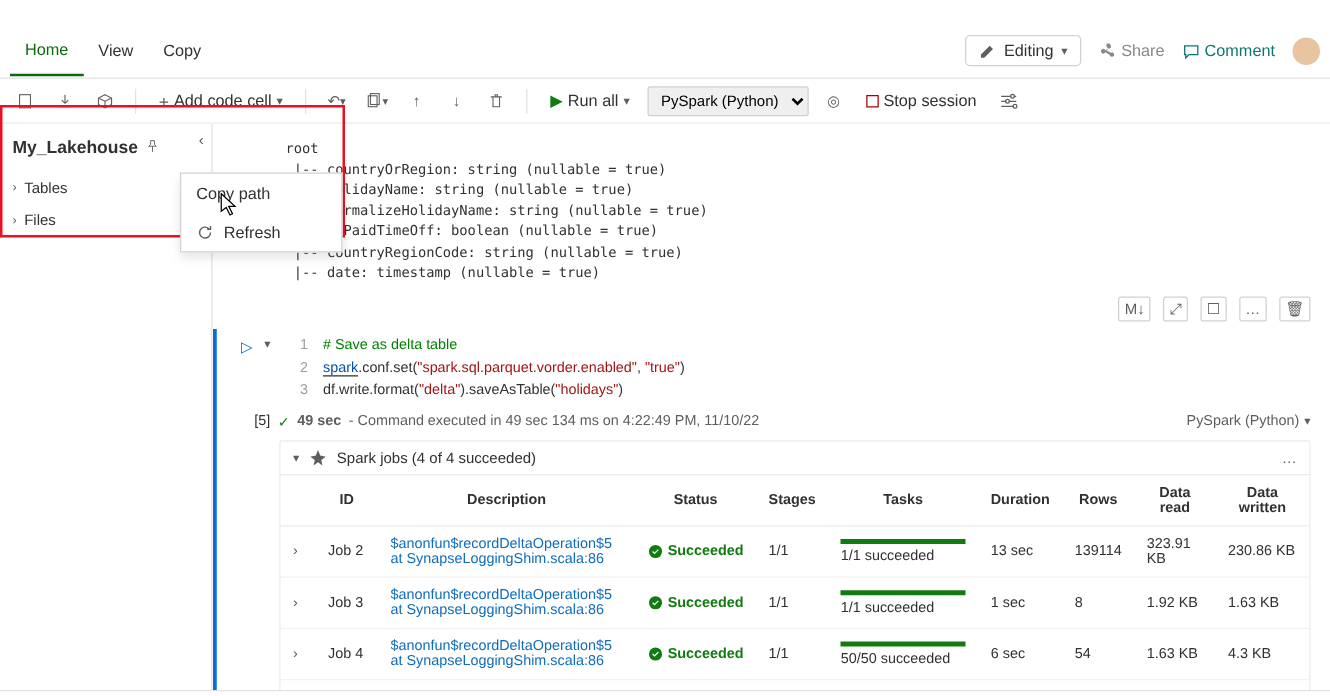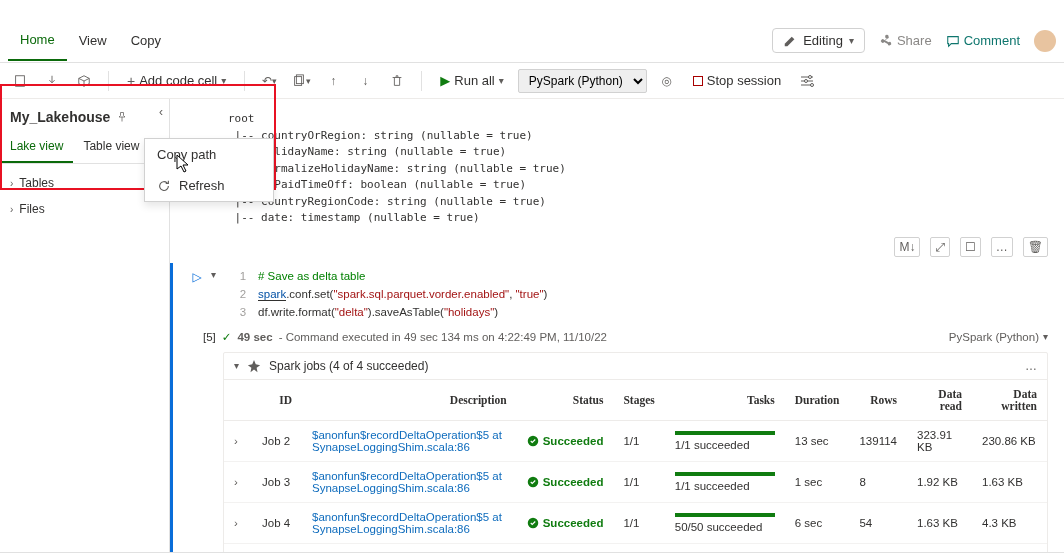--- a/index.html
+++ b/index.html
@@ -61,21 +61,21 @@
 
 .exec-status { display: flex; align-items: center; gap: 6px; padding: 4px 0 4px 30px; font-size: 11.5px; color: #605e5c; }
 .exec-status .num { color: #323130; }
 .exec-status .check { color: #107c10; }
 .exec-status .right-lang { margin-left: auto; display: flex; align-items: center; gap: 4px; }
 
 .spark-jobs { margin-left: 50px; border: 1px solid #edebe9; border-radius: 2px; margin-top: 4px; }
 .spark-head { display: flex; align-items: center; gap: 8px; padding: 6px 10px; border-bottom: 1px solid #edebe9; font-size: 12px; }
 .spark-head .dots { margin-left: auto; color: #605e5c; cursor: pointer; }
 .spark-table { width: 100%; border-collapse: collapse; font-size: 11.5px; }
-.spark-table th { text-align: right; padding: 8px 10px; font-weight: 600; border-bottom: 1px solid #edebe9; font-family: Liberation Serif, serif; }
+.spark-table th { text-align: center; padding: 8px 10px; font-weight: 600; border-bottom: 1px solid #edebe9; }
 .spark-table td { padding: 8px 10px; border-bottom: 1px solid #f3f2f1; }
 .spark-table .link { color: #0f6cbd; cursor: pointer; }
 .spark-table .succ { color: #107c10; display: flex; align-items: center; gap: 4px; font-weight: bold; }
 .task-bar { width: 100px; height: 4px; background: #107c10; margin-bottom: 4px; }
 .expand-ch { color: #605e5c; cursor: pointer; }
 
 
 .statusbar { height: 24px; border-top: 1px solid #e1e1e1; display: flex; align-items: center; padding: 0 12px; font-size: 12px; color: #605e5c; }
 .statusbar .ready { display: flex; align-items: center; gap: 6px; }
 .statusbar .cells { margin-left: auto; }
@@ -178,24 +178,20 @@
 
 <div class="main">
 
   <div class="sidebar">
     <div class="collapse-handle">‹</div>
     <div class="sidebar-head">
       <span>My_Lakehouse</span>
       <svg width="12" height="12" viewBox="0 0 16 16">
           <path fill="none" stroke="#605e5c" d="M6 2h4v4l2 2H4l2-2zM8 8v6"></path>
         </svg>
-    </div>
-    <div class="sidebar-tabs">
-      <div class="active">Lake view</div>
-      <div>Table view</div>
     </div>
     <div class="tree">
       <div class="tree-item">
         <span class="chev">›</span>
         <span>Tables</span>
         <span class="dots">…</span>
       </div>
       <div class="tree-item">
         <span class="chev">›</span>
         <span>Files</span>

